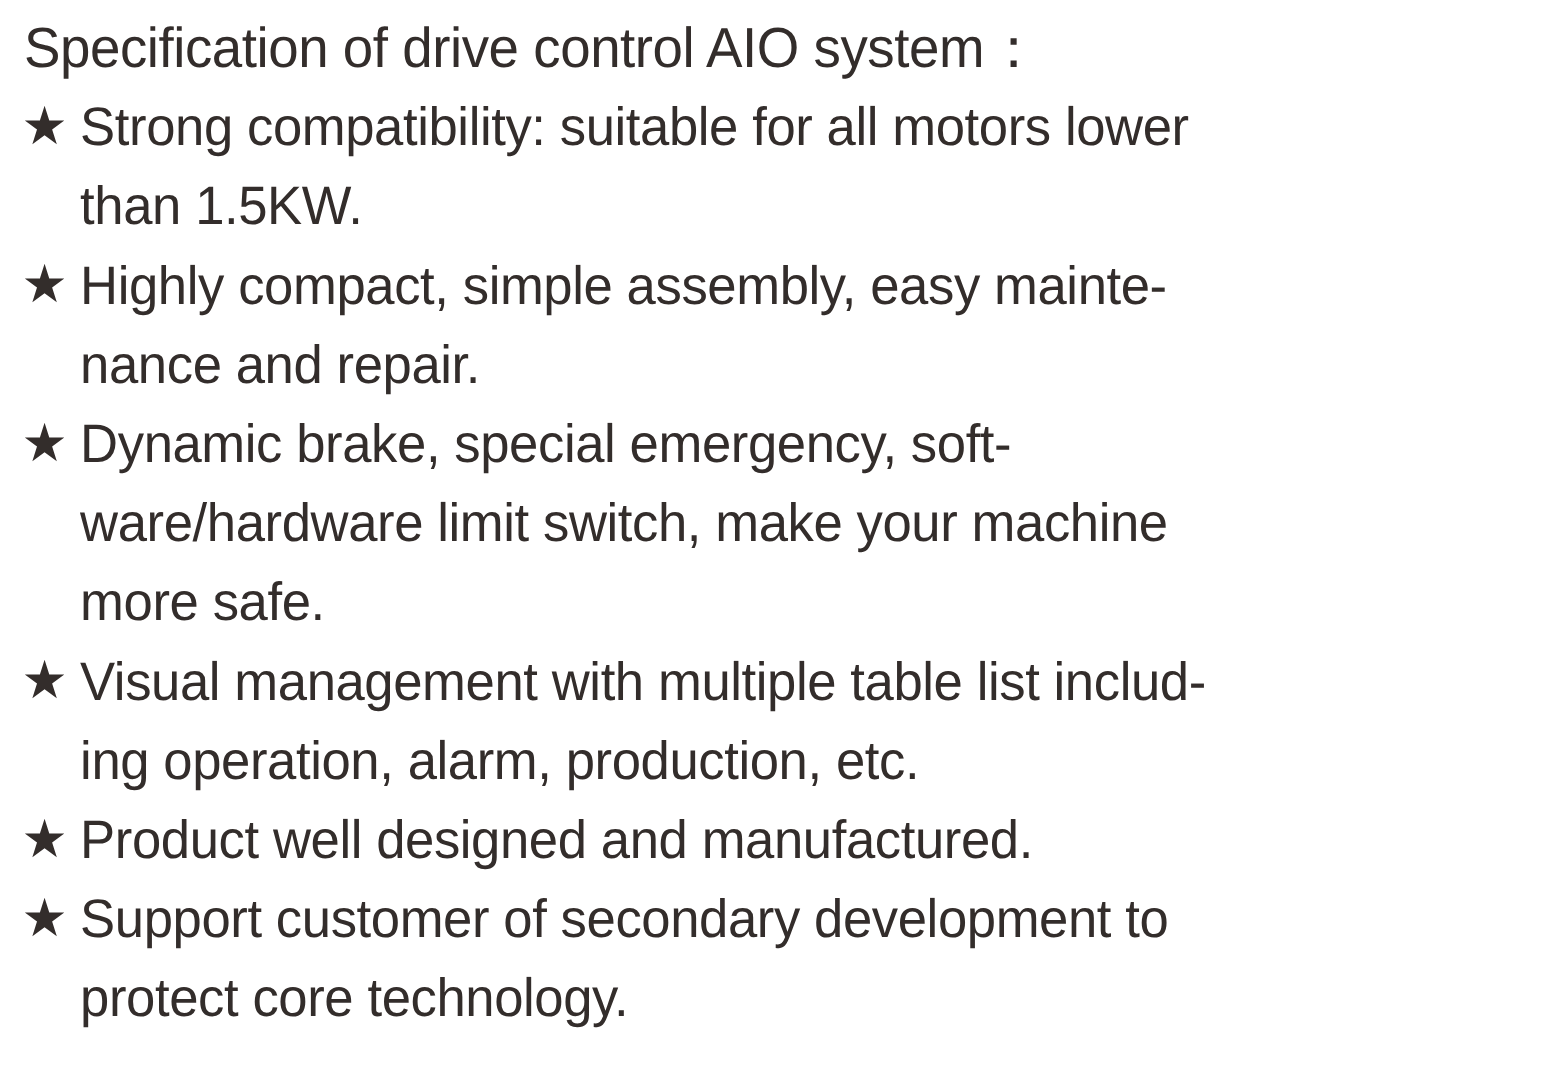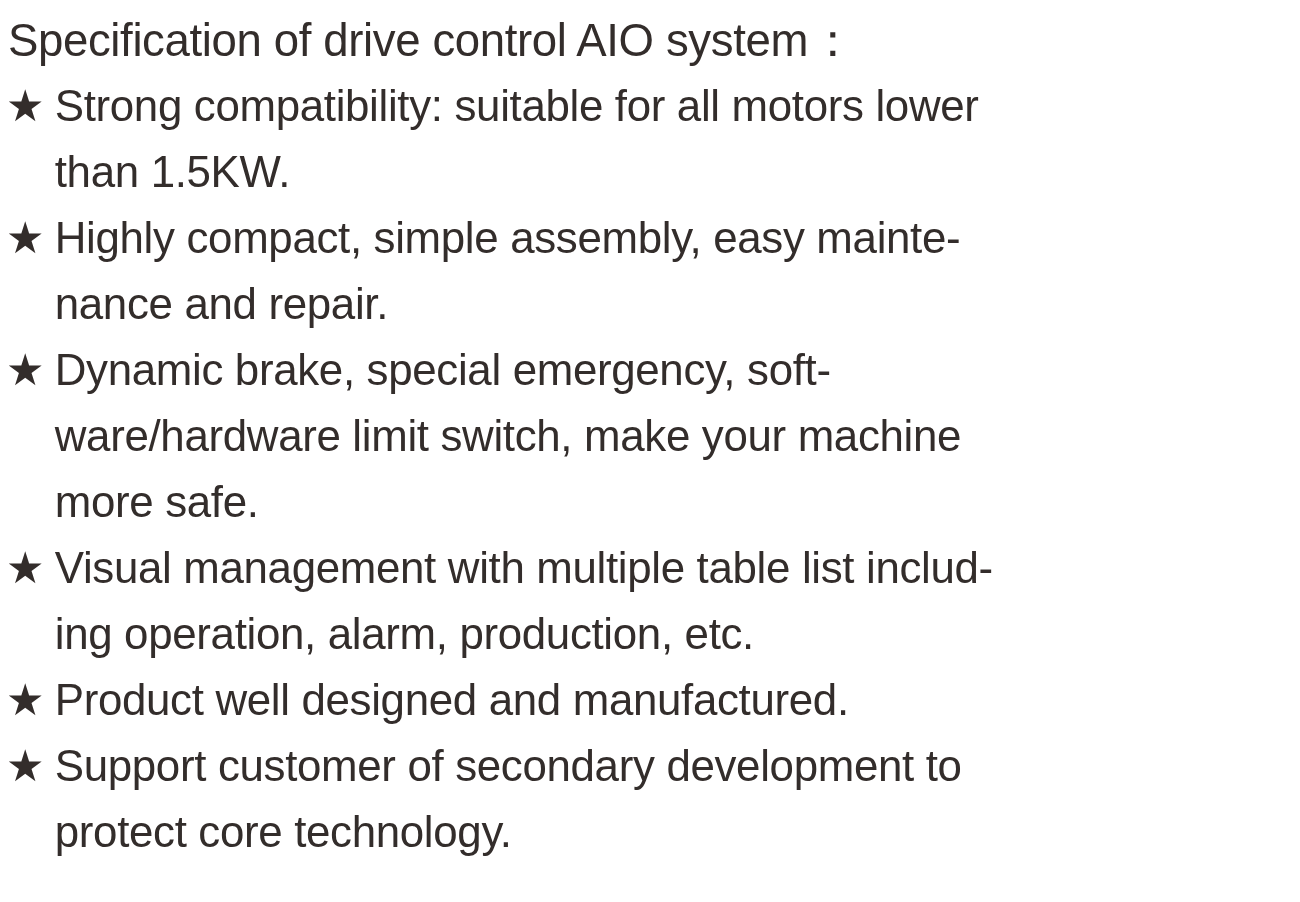--- a/index.html
+++ b/index.html
@@ -13,21 +13,21 @@
     overflow: hidden;
     font-family: "Liberation Sans", "DejaVu Sans", sans-serif;
     color: #332d2b;
     -webkit-font-smoothing: antialiased;
   }
 
   .sheet {
     width: 1300px;
     height: 902px;
     box-sizing: border-box;
-    padding: 8px 0 0 6px;
+    padding: 8px 0 0 18px;
     background: #ffffff;
   }
 
   
   .spec-title {
     font-size: 47px;
     line-height: 64px;
     letter-spacing: -0.4px;
     white-space: nowrap;
     font-weight: 400;

